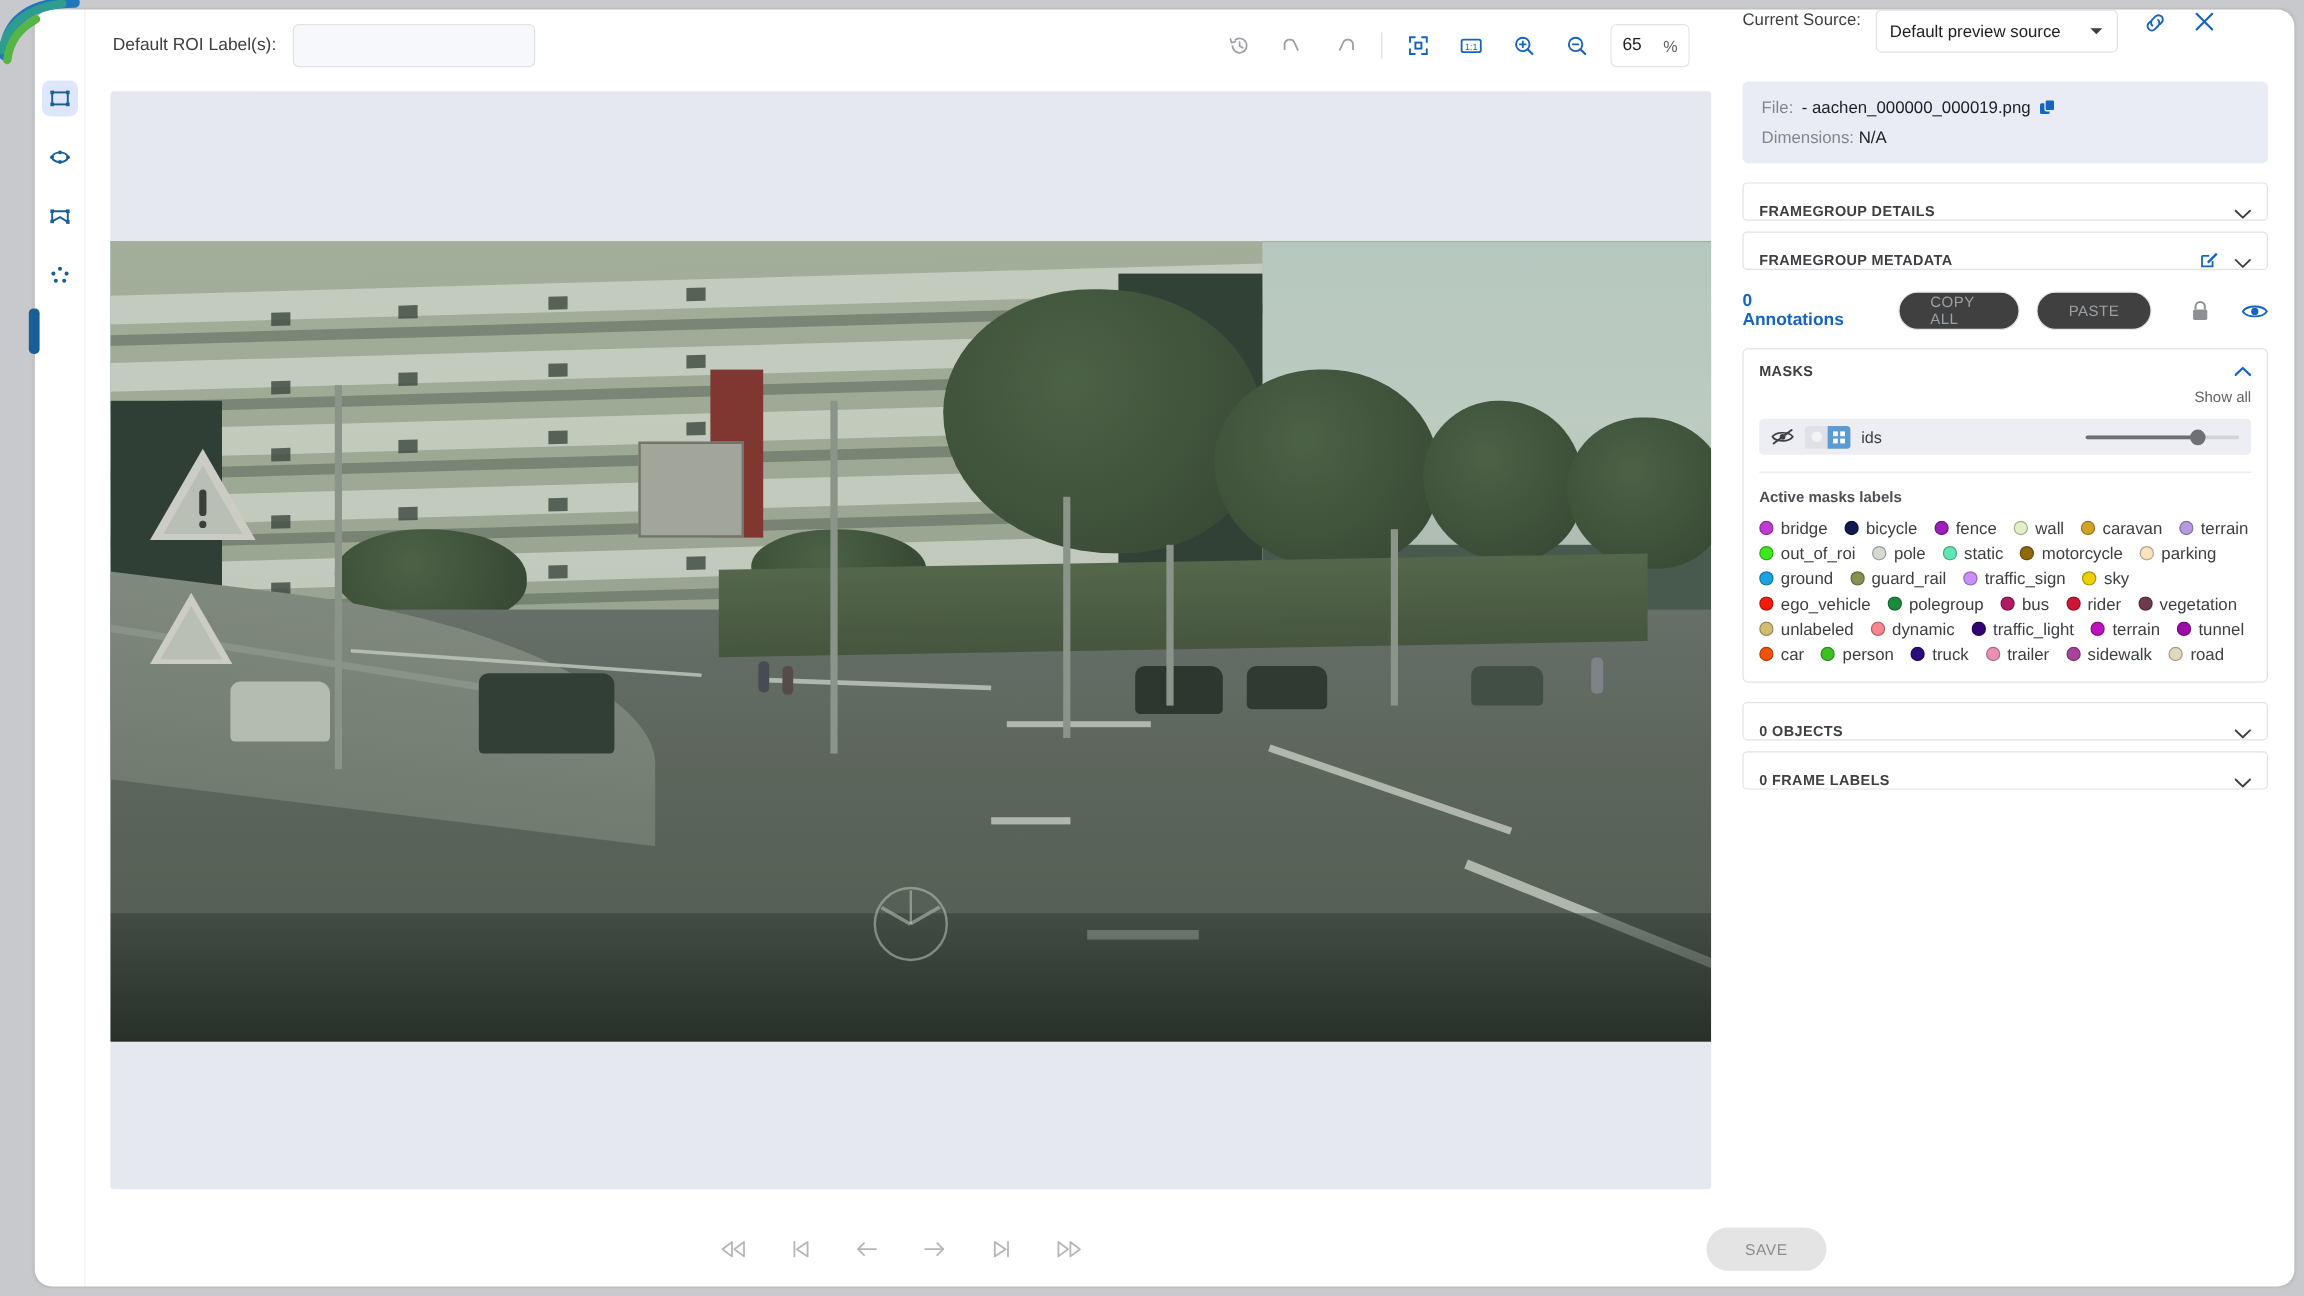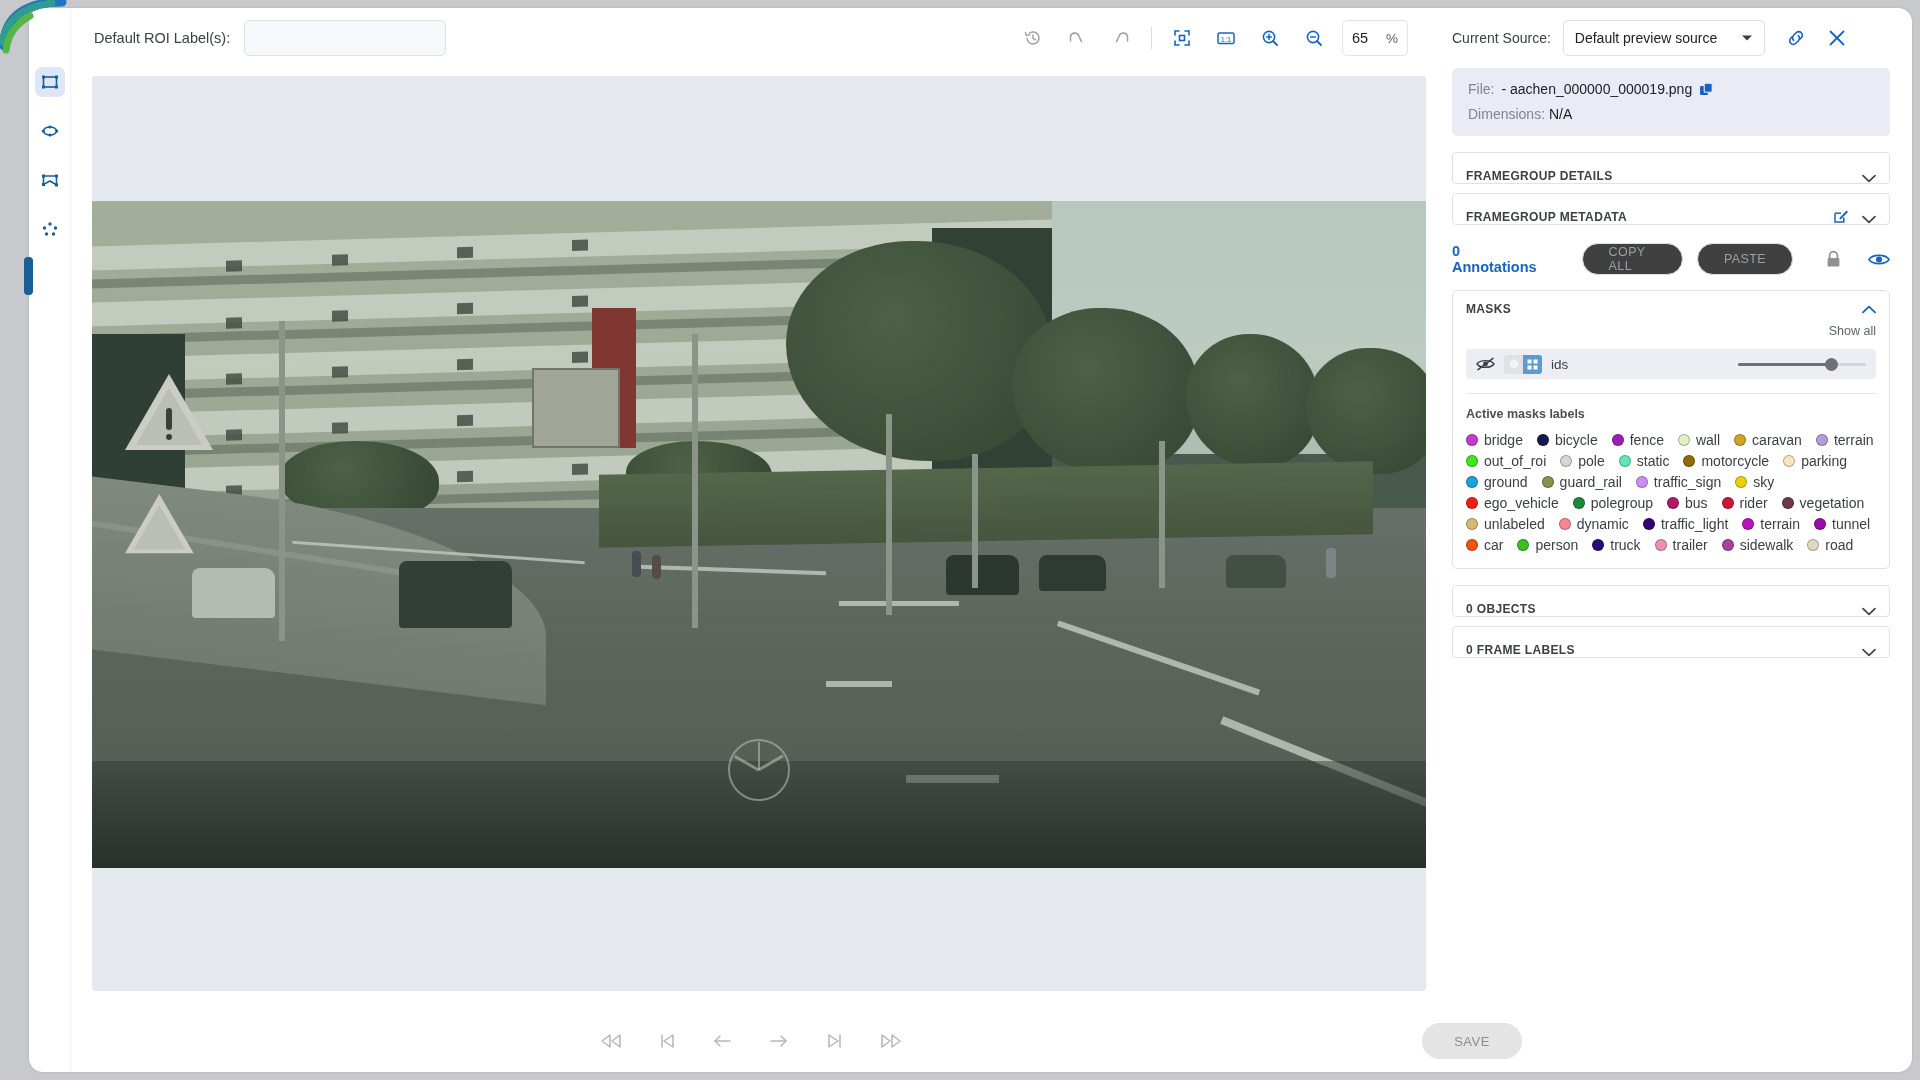--- a/index.html
+++ b/index.html
@@ -495,21 +495,21 @@
         <svg width="24" height="18" viewBox="0 0 24 18">
           <path d="M3 3 L3 15 L11 9 Z M13 3 L13 15 L21 9 Z" fill="none" stroke="#b4b6b9" stroke-width="1.5" stroke-linejoin="round"></path>
         </svg>
       </div>
     </div>
 
     <button class="save-btn">SAVE</button>
 
     <div class="right">
 
-      <div style="position:absolute; left:0; top:-60px; width:438px; height:60px; display:flex; align-items:center;">
+      <div style="position:absolute; left:0; top:-60px; width:438px; height:60px; display:flex; ">
         <span style="font-size:14px; color:#3c4043;">Current Source:</span>
         <div style="margin-left:12px; width:202px; height:36px; border:1px solid #dfe1e6; border-radius:5px; background:#fff; display:flex; align-items:center; padding:0 11px;">
           <span style="flex:1; font-size:14px; color:#202124;">Default preview source</span>
           <span>
             <svg width="12" height="8" viewBox="0 0 12 8">
                 <path d="M1 1.5 L6 6.5 L11 1.5 Z" fill="#3c4043"></path>
               </svg>
           </span>
         </div>
         <div style="margin-left:20px; cursor:pointer;">

